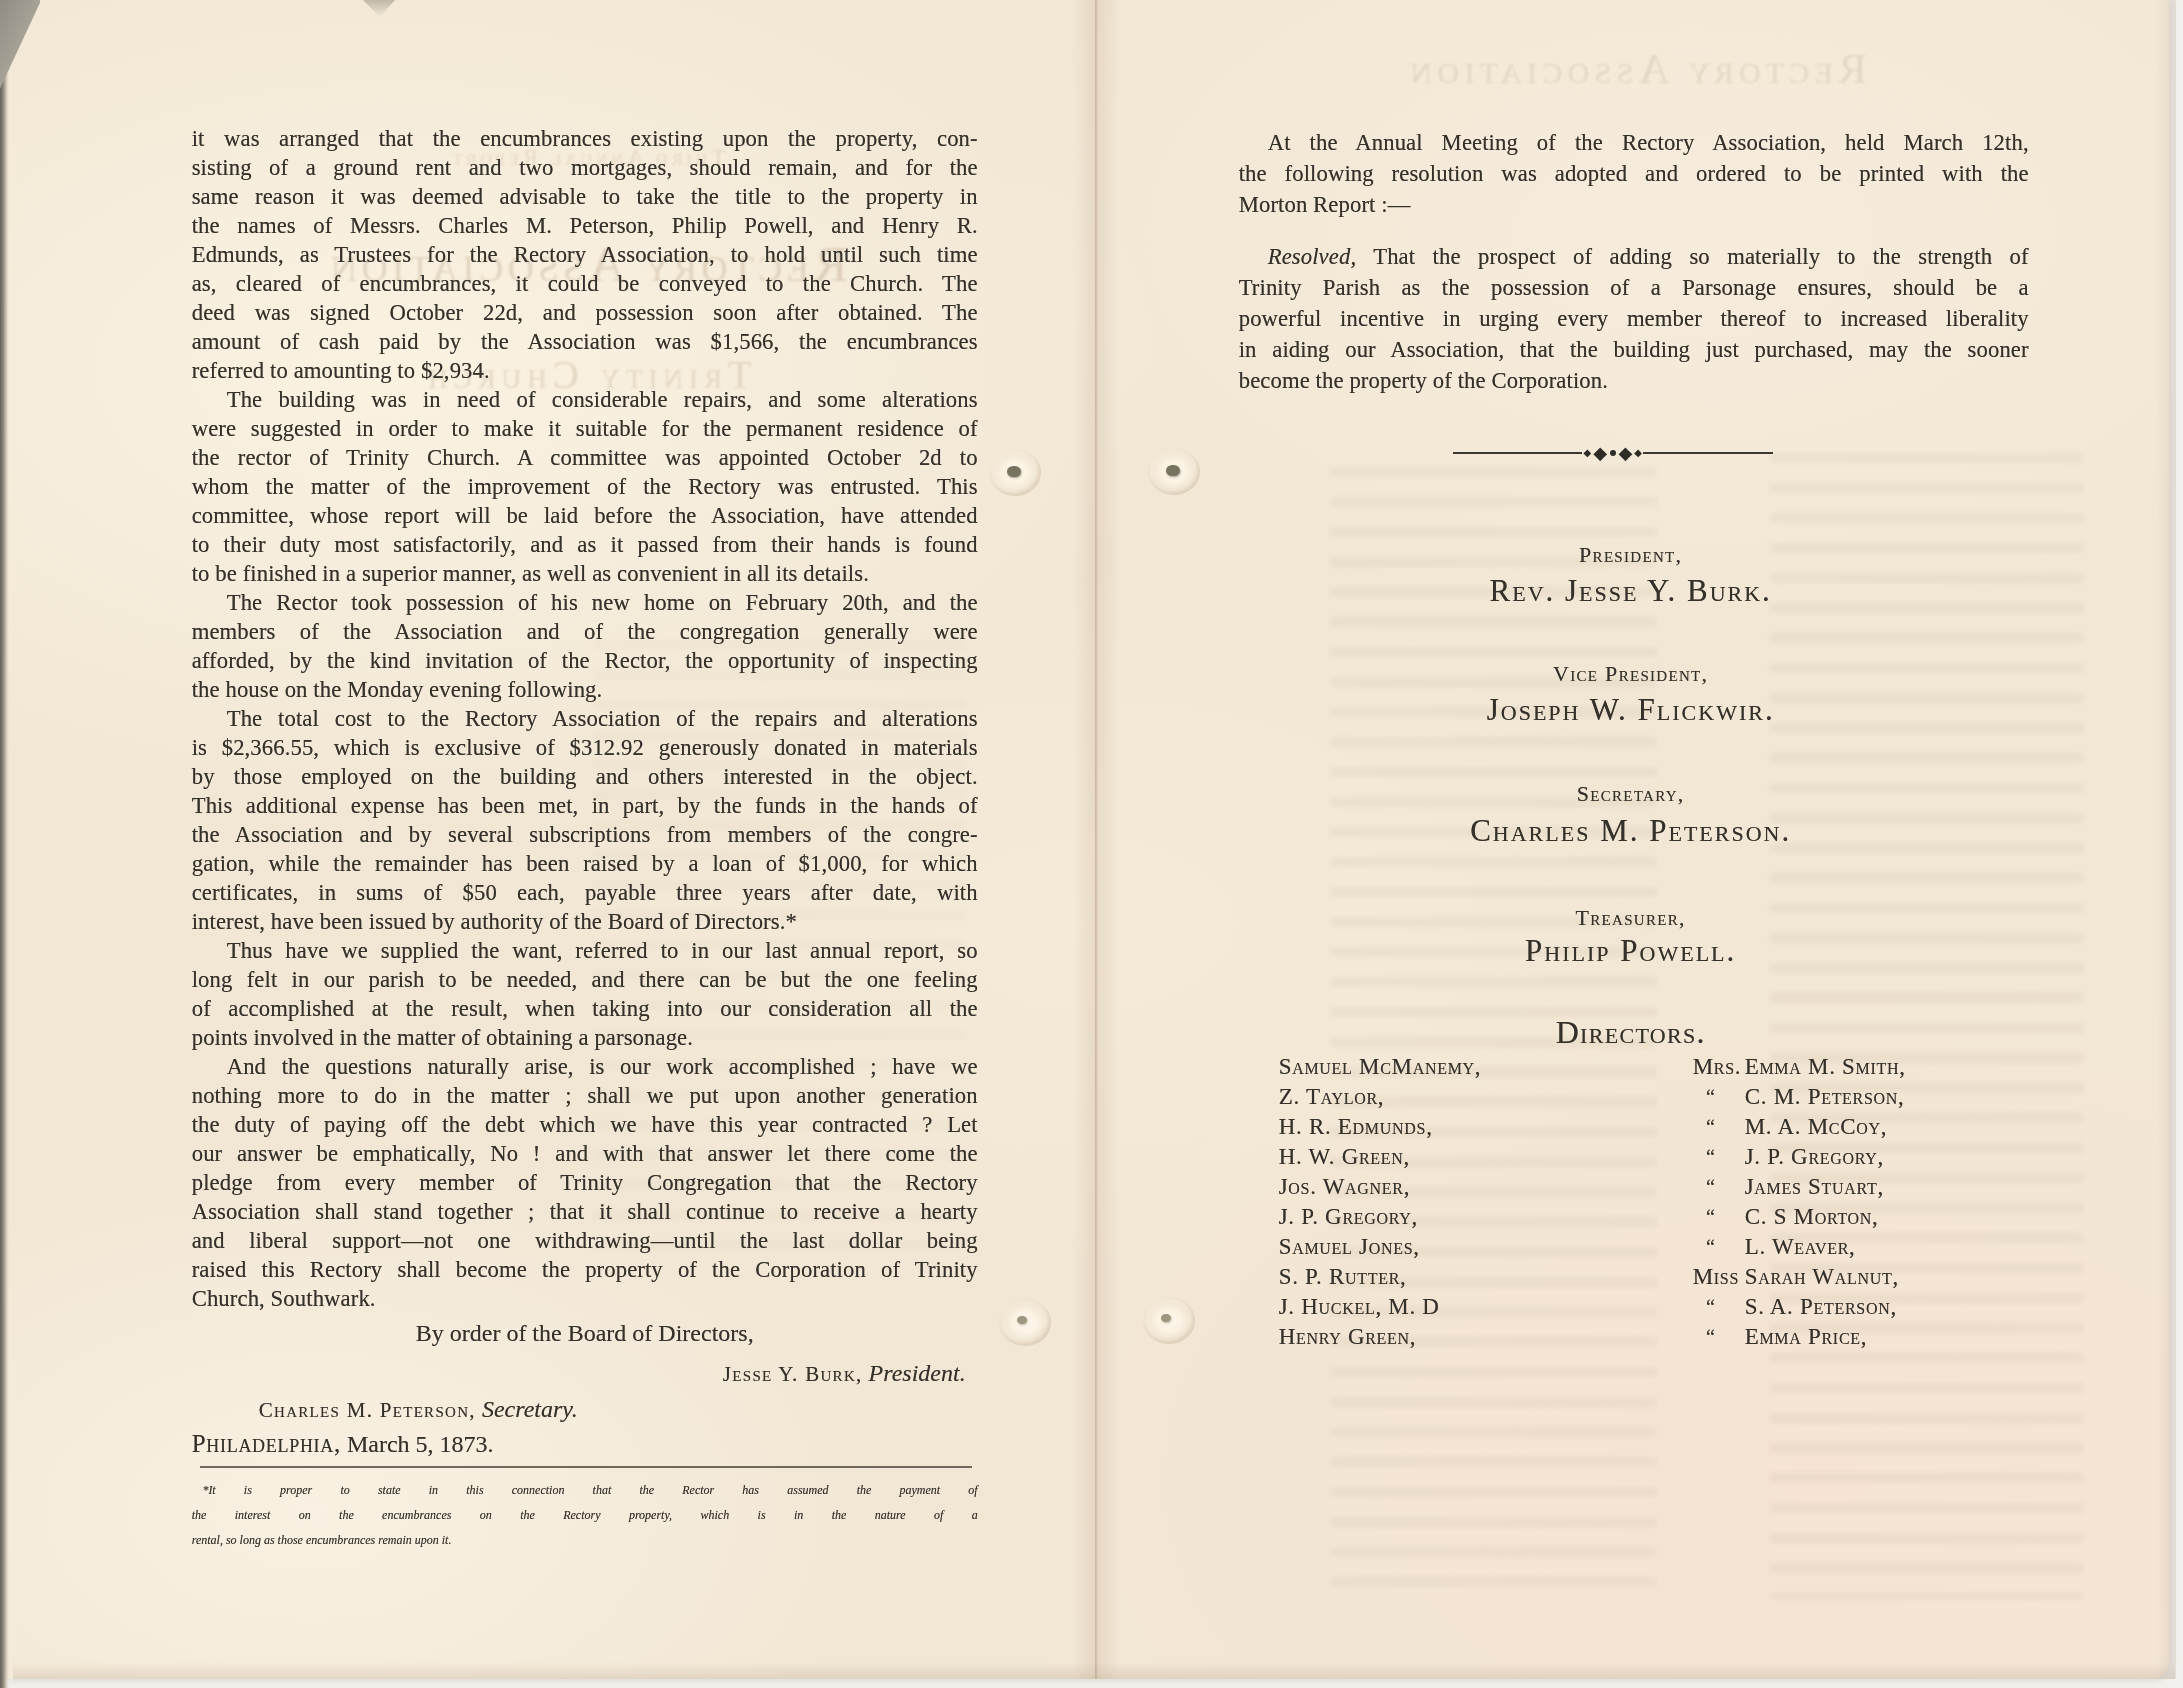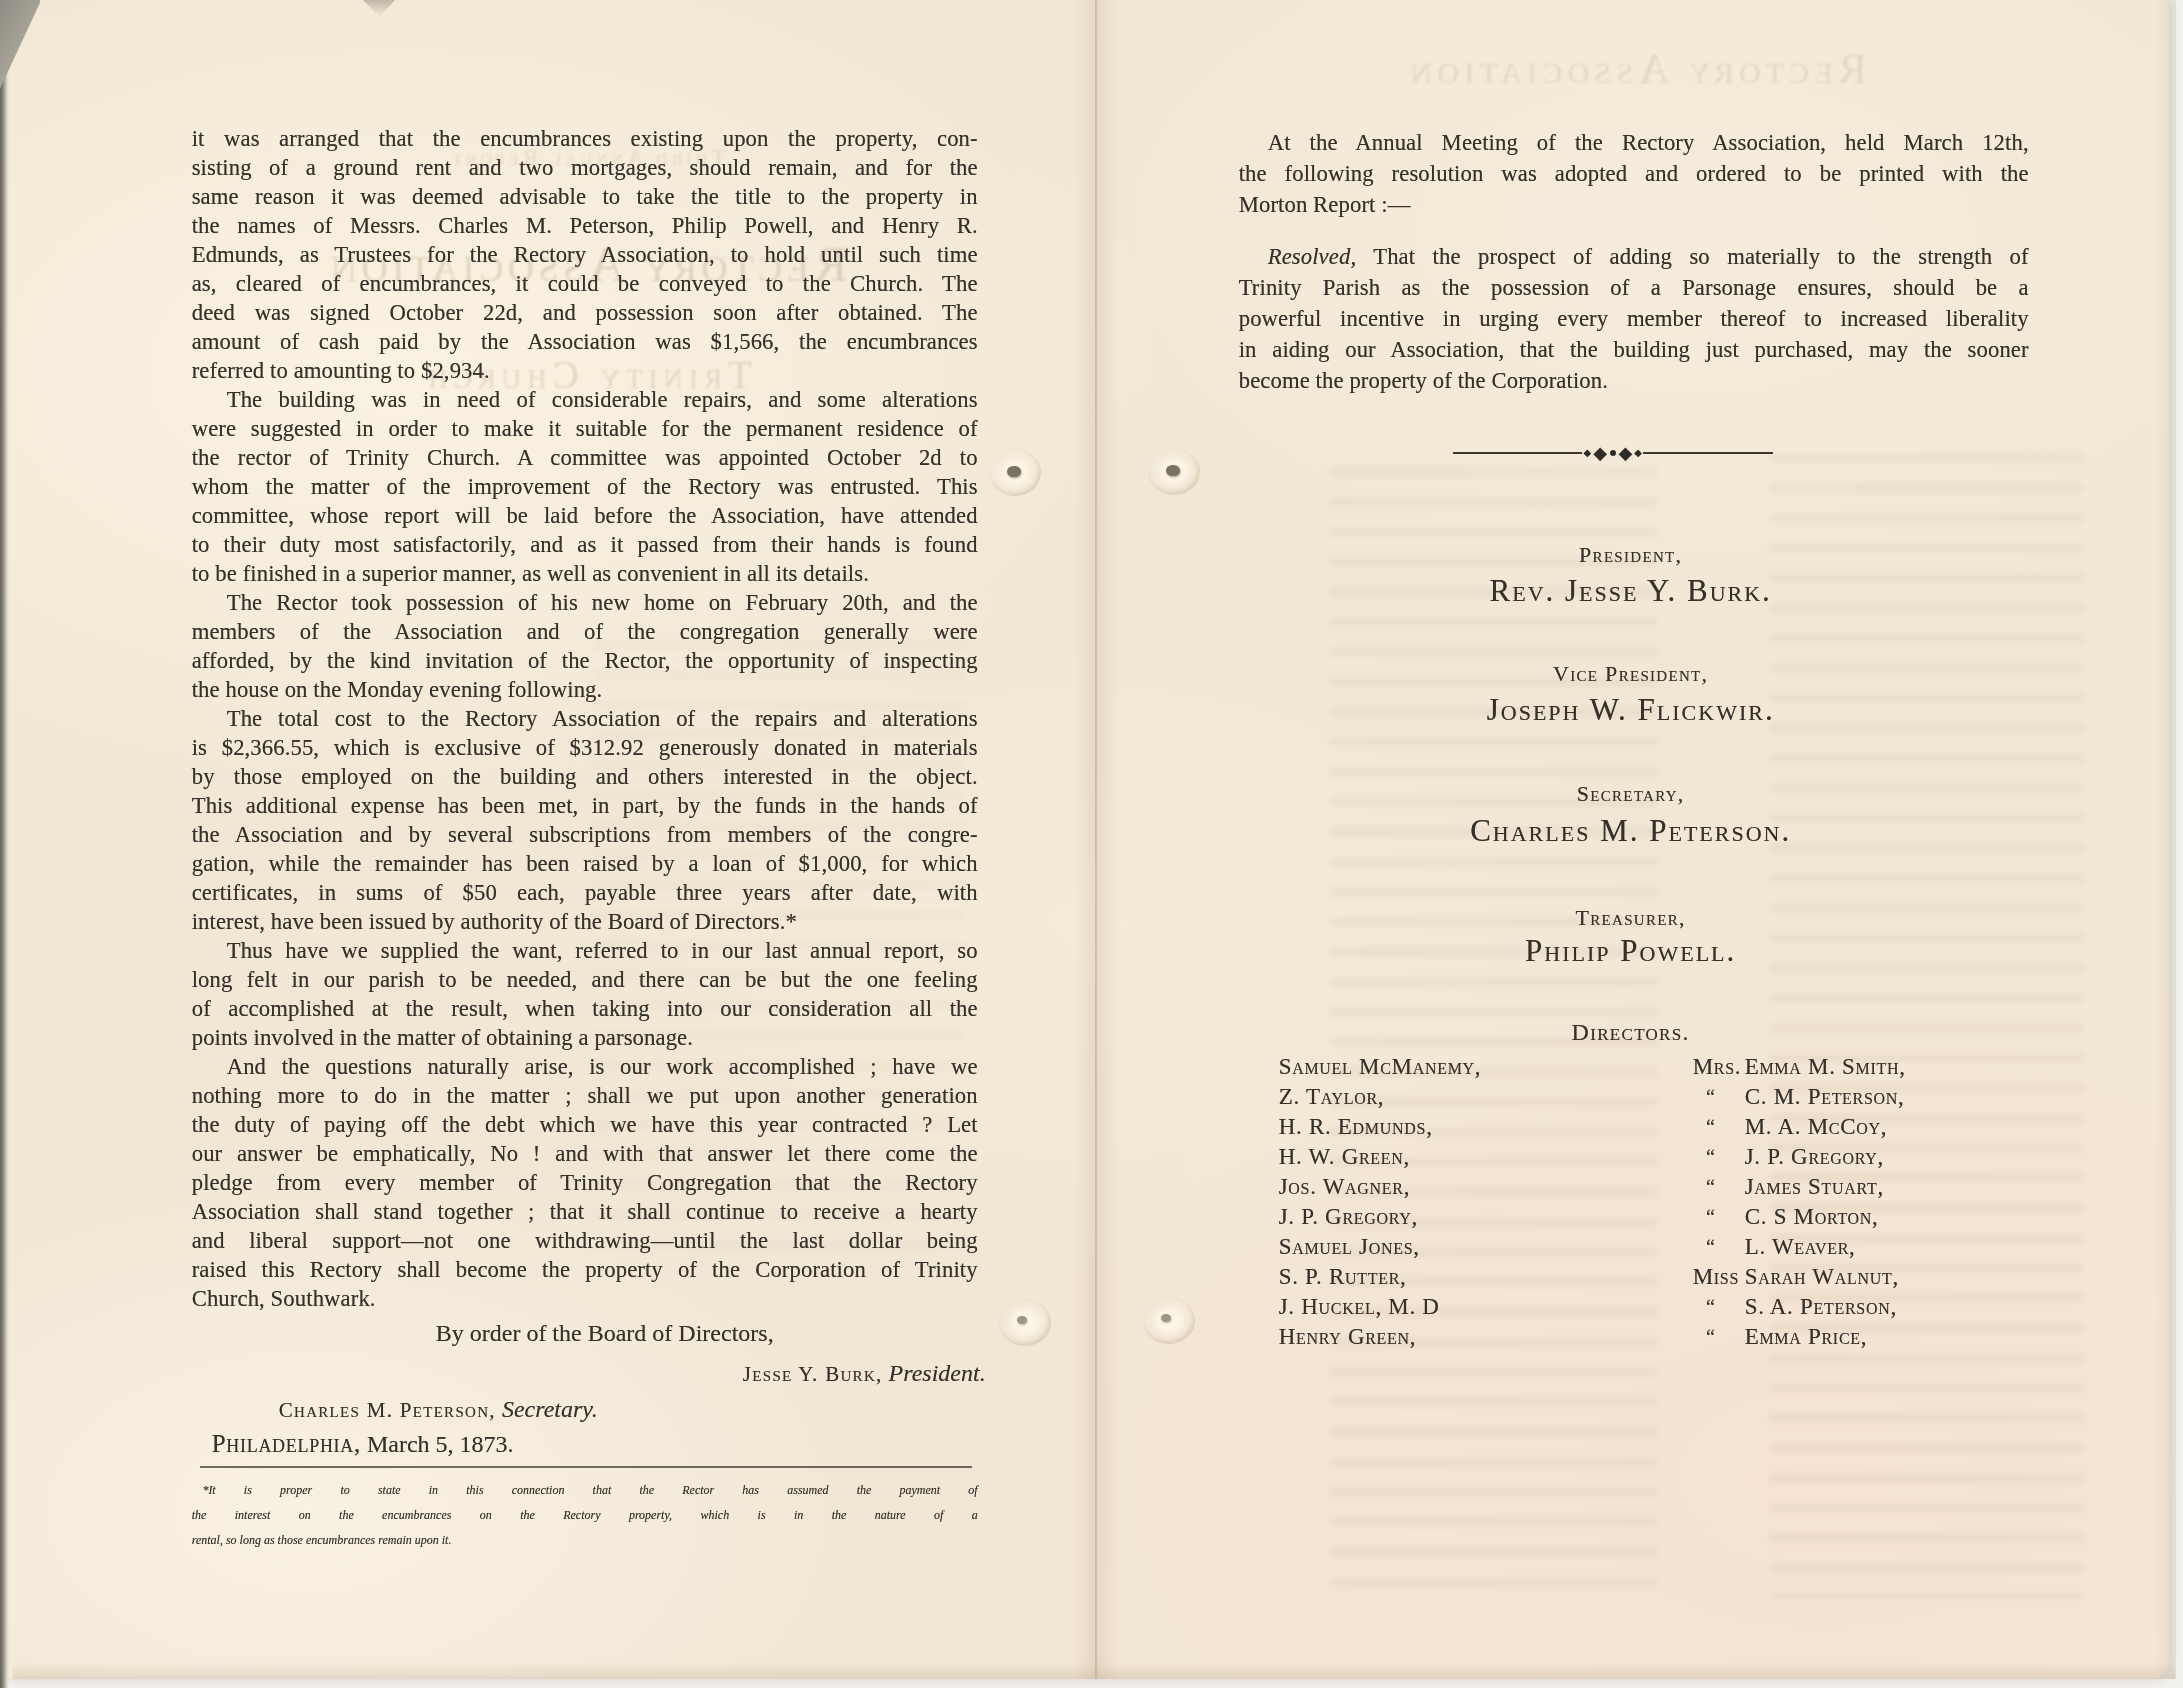--- a/index.html
+++ b/index.html
@@ -44,21 +44,21 @@
   #lp-body{position:absolute;left:185px;top:124px;width:786px;}
   .rjline{text-align:justify;text-align-last:justify;height:31px;line-height:31px;font-size:22.7px;
           letter-spacing:0.1px;text-shadow:0 0 0.5px rgba(45,40,30,.55);}
   .rjline.endline{text-align-last:left;}
   .rjline.ind{text-indent:29px;}
   #rp-intro{position:absolute;left:1232px;top:127px;width:790px;}
   #rp-resolution{position:absolute;left:1232px;top:241px;width:790px;}
   .lead-it{font-style:italic;}
   
   .sigline{position:absolute;left:185px;width:786px;height:31px;line-height:31px;font-size:24px;
-           text-shadow:0 0 0.5px rgba(45,40,30,.5);margin-left:20px;}
+           text-shadow:0 0 0.5px rgba(45,40,30,.5);}
   #by-order{top:1318px;text-align:center;}
   #sig-president{top:1358px;text-align:right;padding-right:12px;box-sizing:border-box;}
   #sig-secretary{top:1394px;padding-left:67px;box-sizing:border-box;}
   #dateline{top:1428px;}
   .sc{font-variant:small-caps;}
   .sig-name{font-variant:small-caps;font-size:21px;letter-spacing:1.3px;}
   .sig-title{font-style:italic;font-size:24px;}
   
   #fn-rule{position:absolute;left:193px;top:1466px;width:772px;height:2px;background:#4d473f;opacity:.8;}
   #lp-footnote{position:absolute;left:185px;top:1478px;width:786px;}
@@ -66,21 +66,21 @@
          text-shadow:0 0 0.4px rgba(45,40,30,.5);font-style:italic;}
   .fline.endline{text-align-last:left;}
   .fline.ind-sm{text-indent:10.7px;}
   
   #rp-center{position:absolute;left:1232px;top:0;width:784px;height:1679px;}
   .off-title{position:absolute;left:0;width:100%;text-align:center;font-variant:small-caps;
              font-size:22px;letter-spacing:1.3px;line-height:27px;text-shadow:0 0 0.5px rgba(45,40,30,.5);}
   .off-name{position:absolute;left:0;width:100%;text-align:center;font-variant:small-caps;
             font-size:31px;letter-spacing:2px;line-height:35px;text-shadow:0 0 0.5px rgba(45,40,30,.55);}
   #dir-heading{position:absolute;left:0;top:1018px;width:100%;text-align:center;font-variant:small-caps;
-            font-size:24px;letter-spacing:1.3px;line-height:28px;text-shadow:0 0 0.5px rgba(45,40,30,.5);}
+            font-size:32px;letter-spacing:1.3px;line-height:28px;text-shadow:0 0 0.5px rgba(45,40,30,.5);}
   
   #dir-left{position:absolute;left:1272px;top:1052px;width:387px;}
   #dir-right{position:absolute;left:1686px;top:1052px;width:373px;}
   .drow{height:30px;line-height:30px;font-variant:small-caps;font-size:23px;letter-spacing:0.7px;
         text-shadow:0 0 0.5px rgba(45,40,30,.5);white-space:nowrap;}
   .dp{display:inline-block;width:52px;vertical-align:top;}
   .dp.ditto{padding-left:13.3px;box-sizing:border-box;font-size:20px;letter-spacing:0;}
   
   #ornament{position:absolute;left:1446px;top:443px;width:320px;height:20px;display:flex;align-items:center;}
   #ornament .bar{flex:1;height:1.7px;background:#3a3831;}

